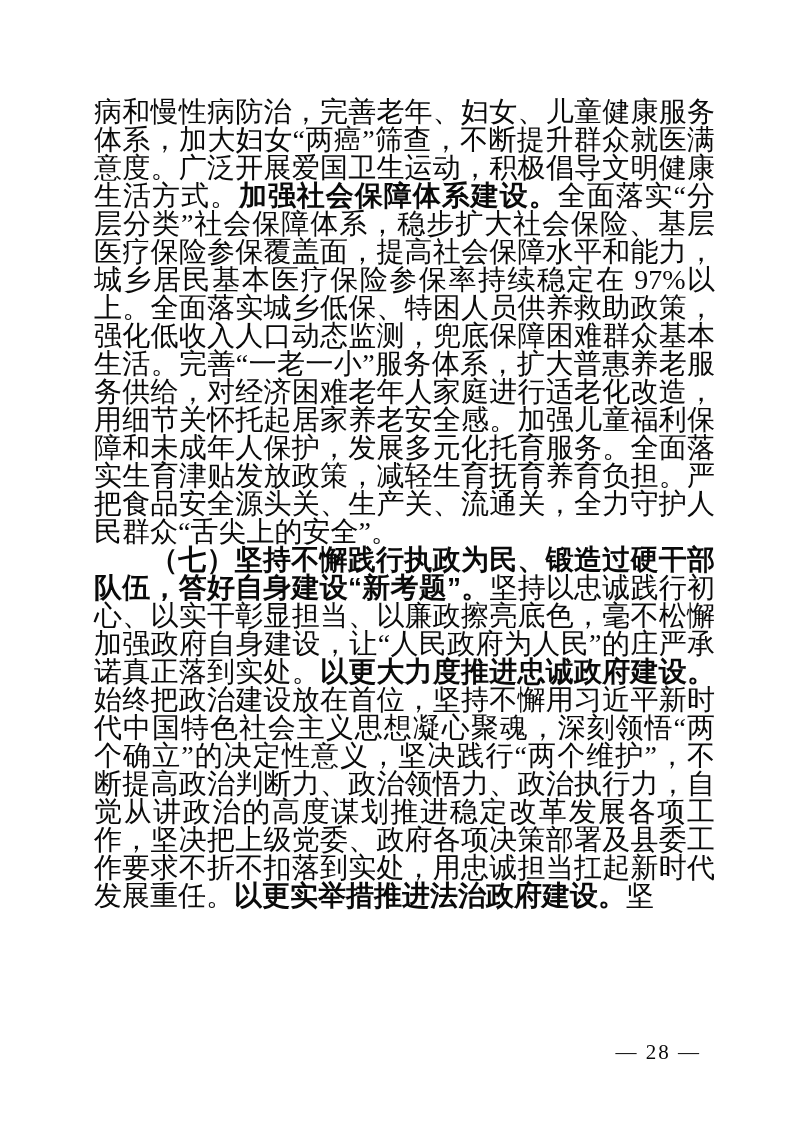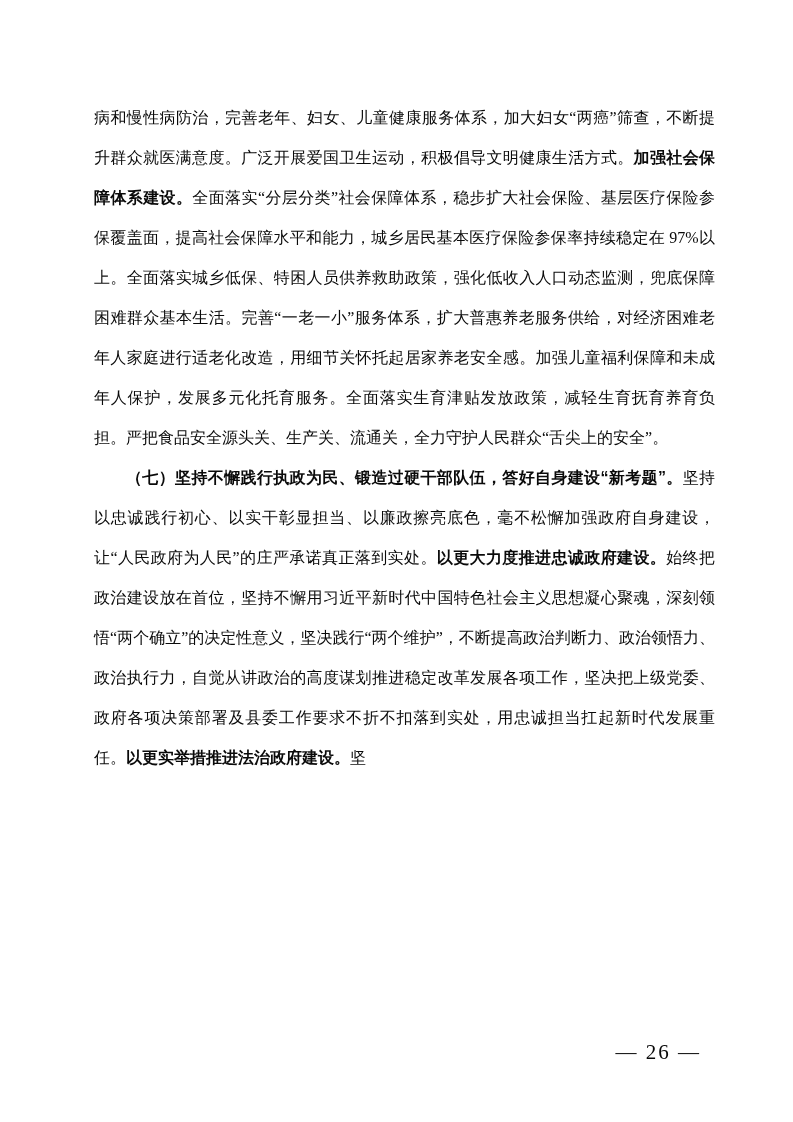--- a/index.html
+++ b/index.html
@@ -17,22 +17,22 @@
   .text-block {
     position: absolute;
     left: 94px;
     top: 98px;
     width: 621px;
   }
   .para {
     margin: 0;
     padding: 0;
     font-family: "Liberation Serif", "DejaVu Serif", serif;
-    font-size: 16px;
-    line-height: 40px;
+    font-size: 28px;
+    line-height: 28px;
     color: #0a0a0a;
     text-align: justify;
     text-justify: inter-ideograph;
   }
   .para.indent {
     text-indent: 2em;
   }
   .song {
     font-family: "Liberation Serif", "DejaVu Serif", serif;
     font-weight: 400;
@@ -62,14 +62,14 @@
     <p class="para">
       <span class="song">病和慢性病防治，完善老年、妇女、儿童健康服务体系，加大妇女“两癌”筛查，不断提升群众就医满意度。广泛开展爱国卫生运动，积极倡导文明健康生活方式。</span><b class="hei">加强社会保障体系建设。</b><span class="song">全面落实“分层分类”社会保障体系，稳步扩大社会保险、基层医疗保险参保覆盖面，提高社会保障水平和能力，城乡居民基本医疗保险参保率持续稳定在 97%以上。全面落实城乡低保、特困人员供养救助政策，强化低收入人口动态监测，兜底保障困难群众基本生活。完善“一老一小”服务体系，扩大普惠养老服务供给，对经济困难老年人家庭进行适老化改造，用细节关怀托起居家养老安全感。加强儿童福利保障和未成年人保护，发展多元化托育服务。全面落实生育津贴发放政策，减轻生育抚育养育负担。严把食品安全源头关、生产关、流通关，全力守护人民群众“舌尖上的安全”。</span>
     </p>
 
     <p class="para indent">
       <b class="hei">（七）坚持不懈践行执政为民、锻造过硬干部队伍，答好自身建设“新考题”。</b><span class="song">坚持以忠诚践行初心、以实干彰显担当、以廉政擦亮底色，毫不松懈加强政府自身建设，让“人民政府为人民”的庄严承诺真正落到实处。</span><b class="hei">以更大力度推进忠诚政府建设。</b><span class="song">始终把政治建设放在首位，坚持不懈用习近平新时代中国特色社会主义思想凝心聚魂，深刻领悟“两个确立”的决定性意义，坚决践行“两个维护”，不断提高政治判断力、政治领悟力、政治执行力，自觉从讲政治的高度谋划推进稳定改革发展各项工作，坚决把上级党委、政府各项决策部署及县委工作要求不折不扣落到实处，用忠诚担当扛起新时代发展重任。</span><b class="hei">以更实举措推进法治政府建设。</b><span class="song">坚</span>
     </p>
 
   </div>
 
-  <div class="page-number">— 26 —</div>
+  <div class="page-number">— 28 —</div>
 </div>
 
 </body></html>

